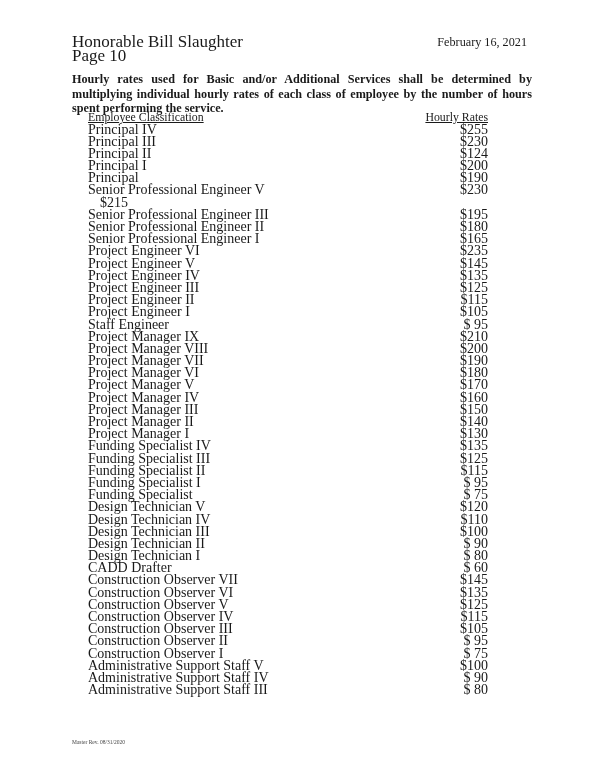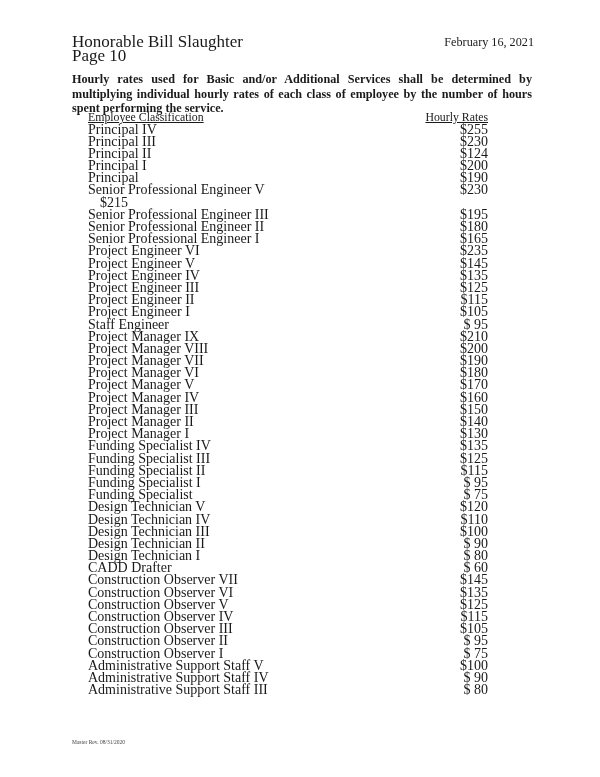--- a/index.html
+++ b/index.html
@@ -3,21 +3,21 @@
   <meta charset="utf-8">
   <style>
     html, body { margin: 0; padding: 0; background: #ffffff; }
     body {
       width: 600px; height: 777px; position: relative; overflow: hidden;
       font-family: "Liberation Serif", "DejaVu Serif", serif;
       color: #1a1a1a;
     }
     .page { position: absolute; left: 0; top: 0; width: 600px; height: 777px; }
     .hdr-left { position: absolute; left: 72px; top: 35px; font-size: 17px; line-height: 14px; }
-    .hdr-right { position: absolute; right: 66px; top: 35px; font-size: 12.2px; line-height: 14px; text-align: center; }
+    .hdr-right { position: absolute; right: 73px; top: 35px; font-size: 12.2px; line-height: 14px; text-align: center; }
     .intro {
       position: absolute; left: 72px; top: 72px; width: 460px;
       font-size: 12.2px; line-height: 14.5px; text-align: justify; font-weight: bold;
     }
     .table { position: absolute; left: 88px; top: 111px; width: 400px; }
     .thead { display: flex; justify-content: space-between; height: 12.5px; font-size: 11.8px; line-height: 12.5px; }
     .thead span { text-decoration: underline; }
     .row { display: flex; justify-content: space-between; height: 12.2px; font-size: 14px; line-height: 12.2px; }
     .rate { width: 40px; text-align: right; white-space: pre; }
     .footer { position: absolute; left: 72px; top: 739px; font-size: 5.5px; color: #444; }

